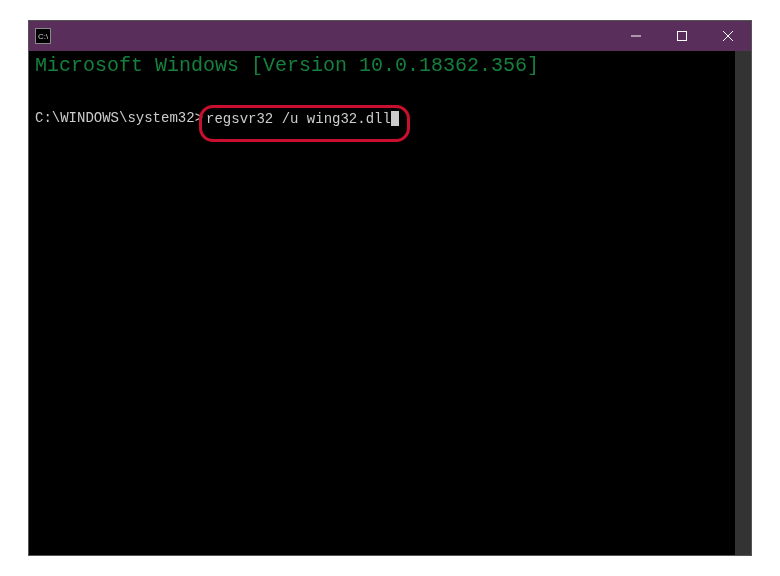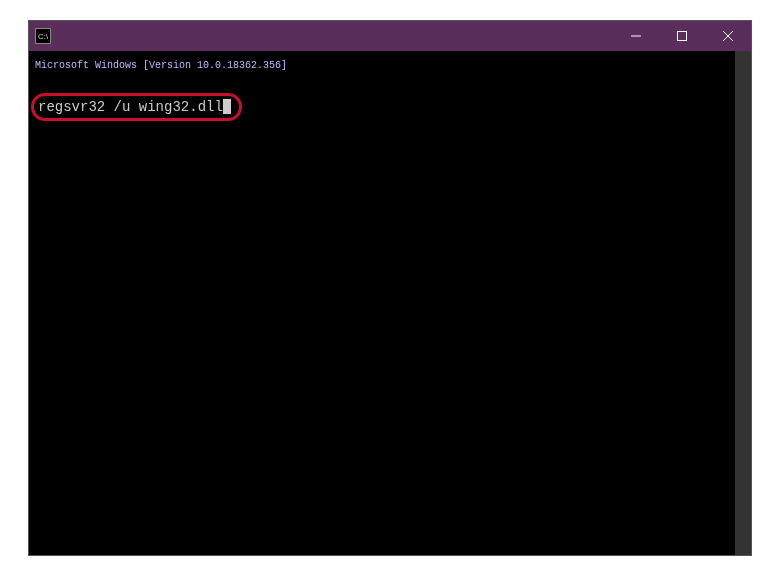--- a/index.html
+++ b/index.html
@@ -73,45 +73,46 @@
       stroke-width: 1;
       fill: none;
     }
     .terminal {
       padding: 6px 6px;
       background: #000;
       height: calc(100% - 30px);
       overflow: hidden;
     }
     .line {
-      color: #c4b5fd;
-      font-size: 10px;
+      color: #15803d;
+      font-size: 20px;
       line-height: 18px;
       white-space: pre;
       font-family: Consolas, 'Courier New', monospace;
     }
     .line.blank {
       height: 18px;
     }
     .prompt-line {
       display: flex;
       align-items: center;
       position: relative;
     }
     .prompt {
       color: #ccc;
       font-size: 14px;
       font-family: Consolas, 'Courier New', monospace;
     }
     .highlight-box {
       border: 3px solid #c8102e;
       border-radius: 14px;
-      padding: 2px 8px 2px 4px;
+      padding: 2px 8px 11px 4px;
       margin-left: -4px;
       display: inline-block;
+      margin-top: 12px;
     }
     .cmd {
       color: #ccc;
       font-size: 14px;
       font-family: Consolas, 'Courier New', monospace;
     }
     .cursor {
       display: inline-block;
       width: 8px;
       height: 15px;
@@ -160,20 +161,21 @@
             <line x1="10" y1="0" x2="0" y2="10"></line>
           </svg>
       </div>
     </div>
   </div>
 
   <div class="terminal">
     <div class="line">Microsoft Windows [Version 10.0.18362.356]</div>
     <div class="line blank"></div>
     <div class="prompt-line">
+      <span class="prompt">C:\WINDOWS\system32&gt;</span>
         <span class="highlight-box"><span class="cmd">regsvr32 /u wing32.dll</span><span class="cursor"></span></span>
     </div>
   </div>
 
   <div class="scrollbar">
     <div class="scrollbar-thumb"></div>
   </div>
 </div>
 
 </body></html>

